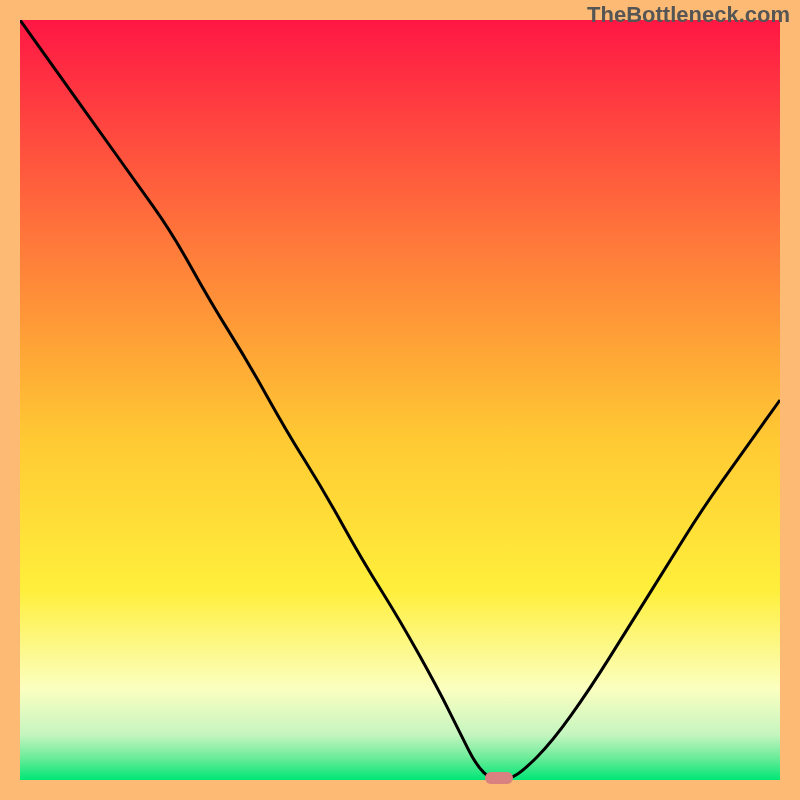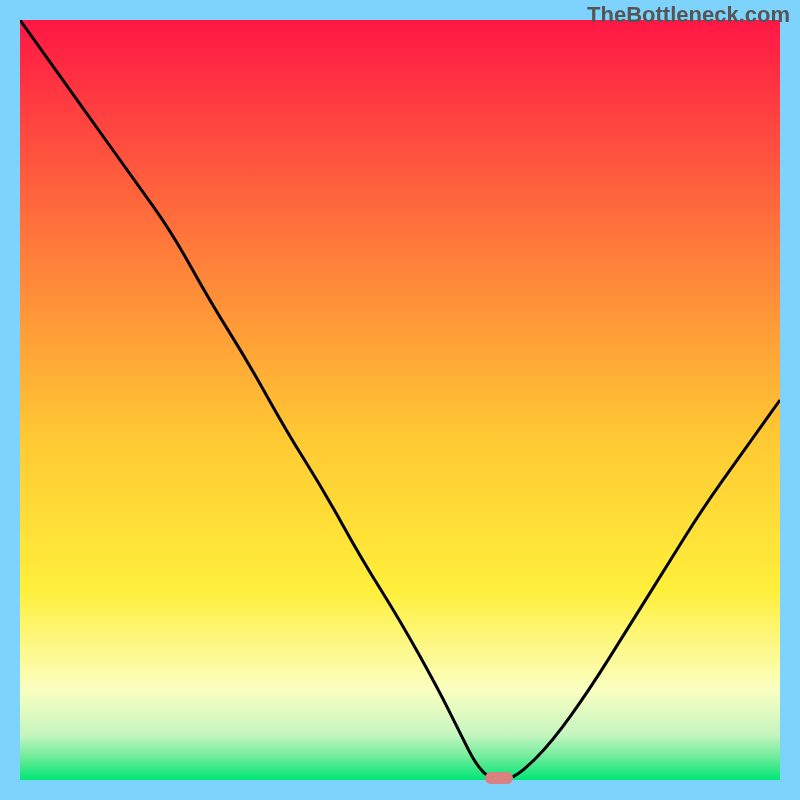--- a/index.html
+++ b/index.html
@@ -1,21 +1,21 @@
 <!DOCTYPE html>
 <html><head>
 <meta charset="utf-8">
 <style>
   * { margin: 0; padding: 0; box-sizing: border-box; }
   html, body { width: 800px; height: 800px; overflow: hidden; }
   .chart-container {
     position: relative;
     width: 800px;
     height: 800px;
-    background: #7dd3fc;
+    background: #fdba74;
   }
   .plot-area {
     position: absolute;
     left: 20px;
     top: 20px;
     width: 760px;
     height: 760px;
   }
   .watermark {
     position: absolute;

